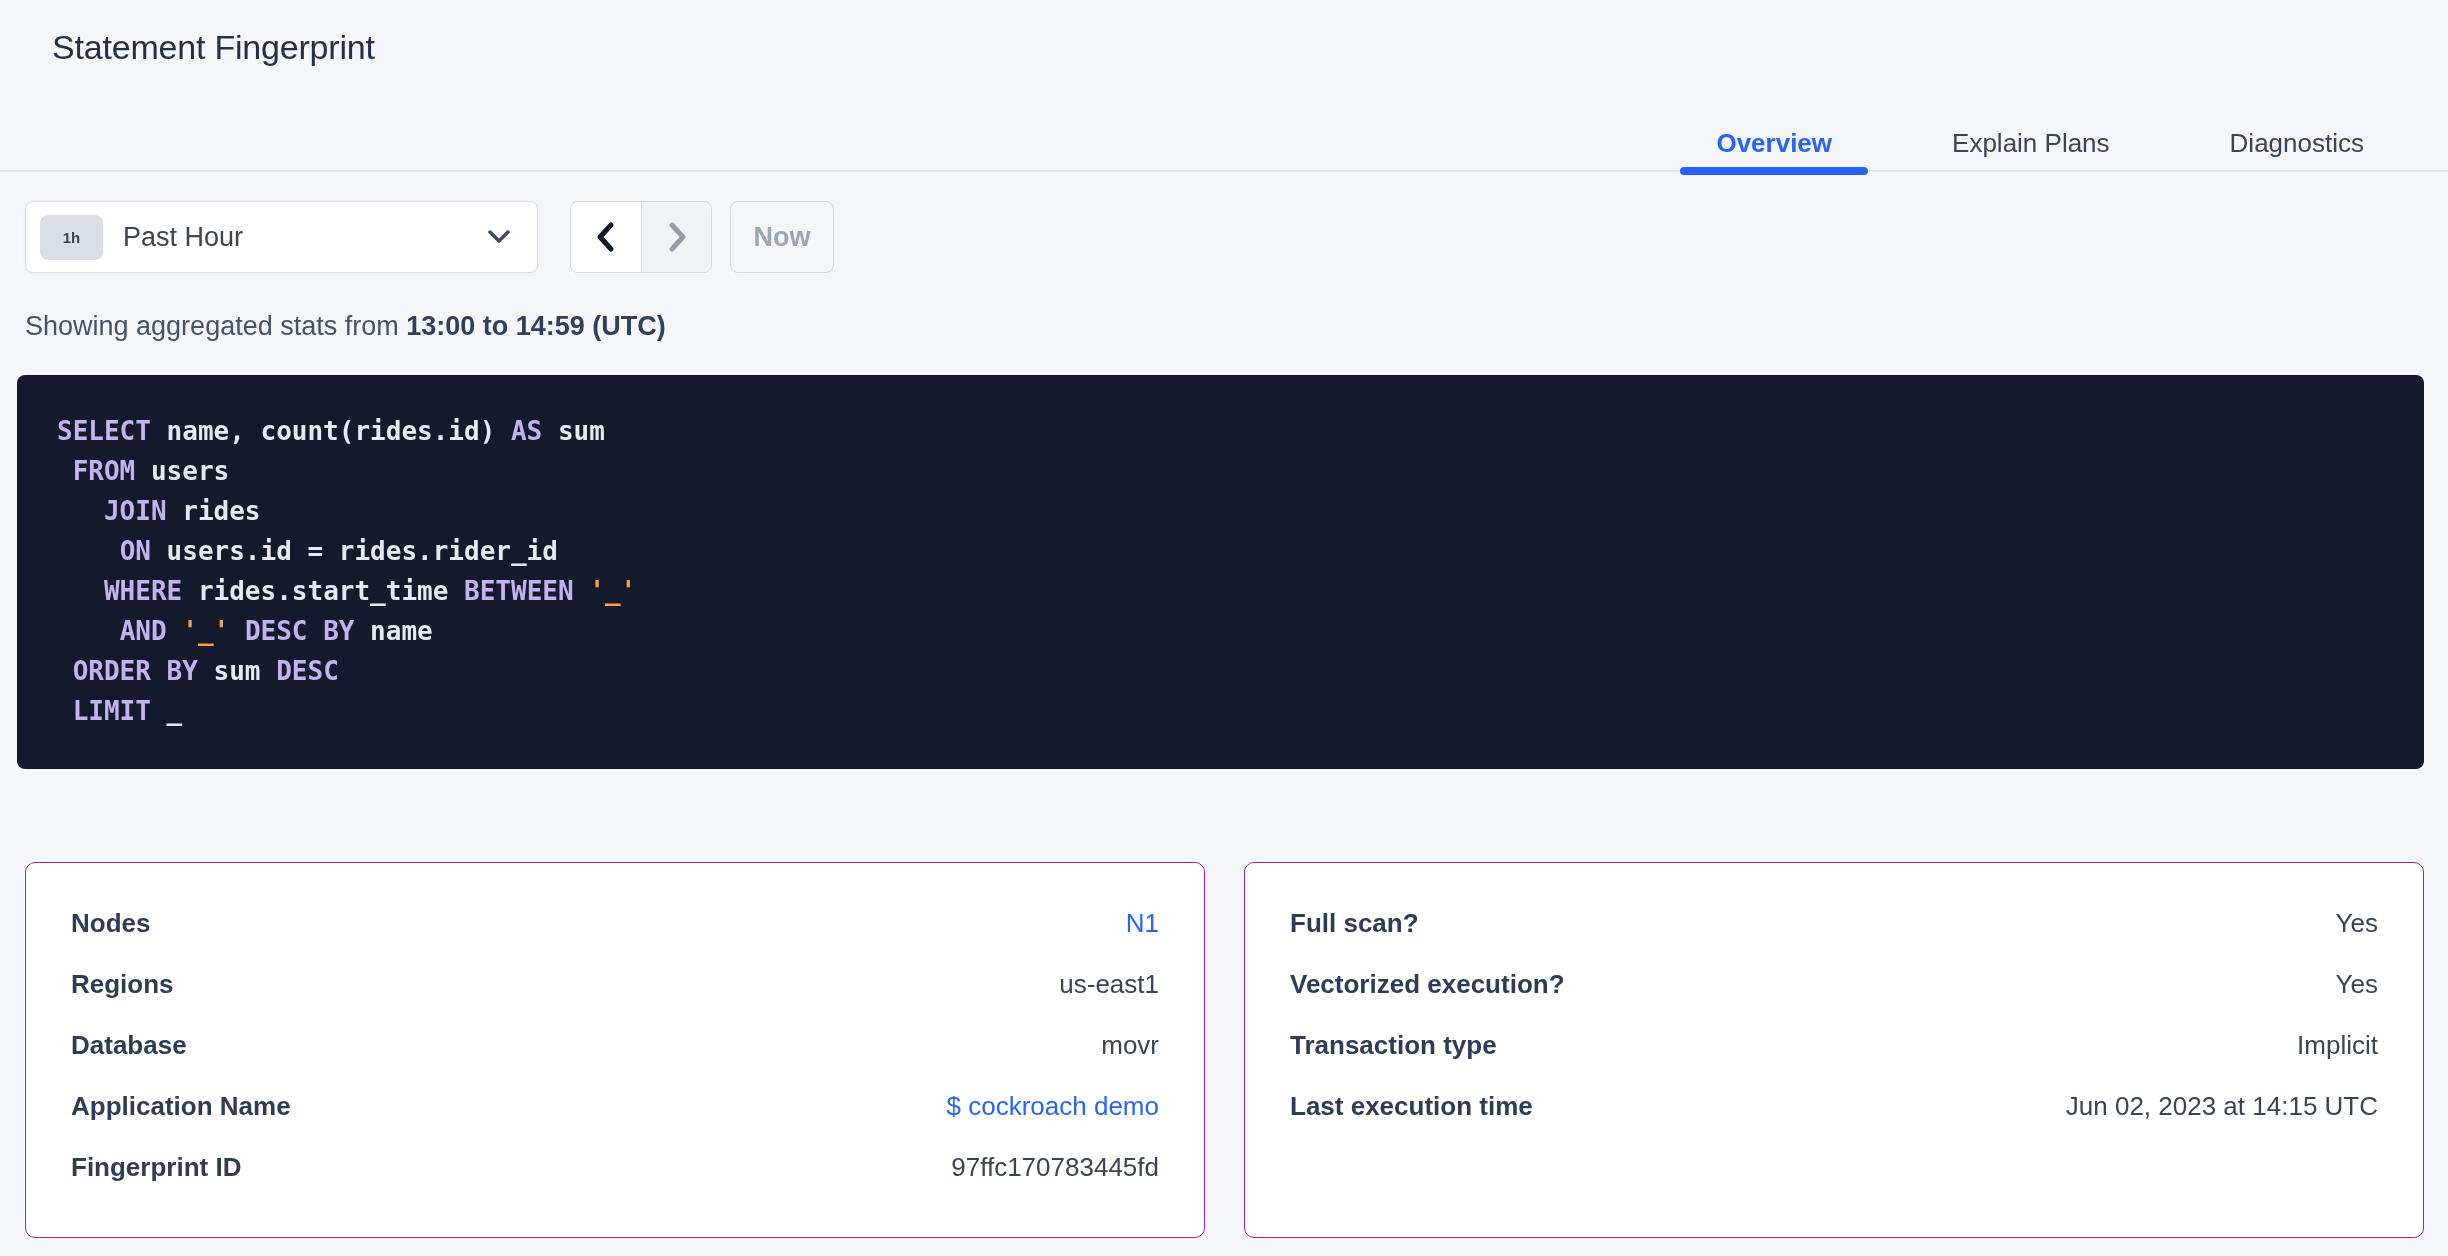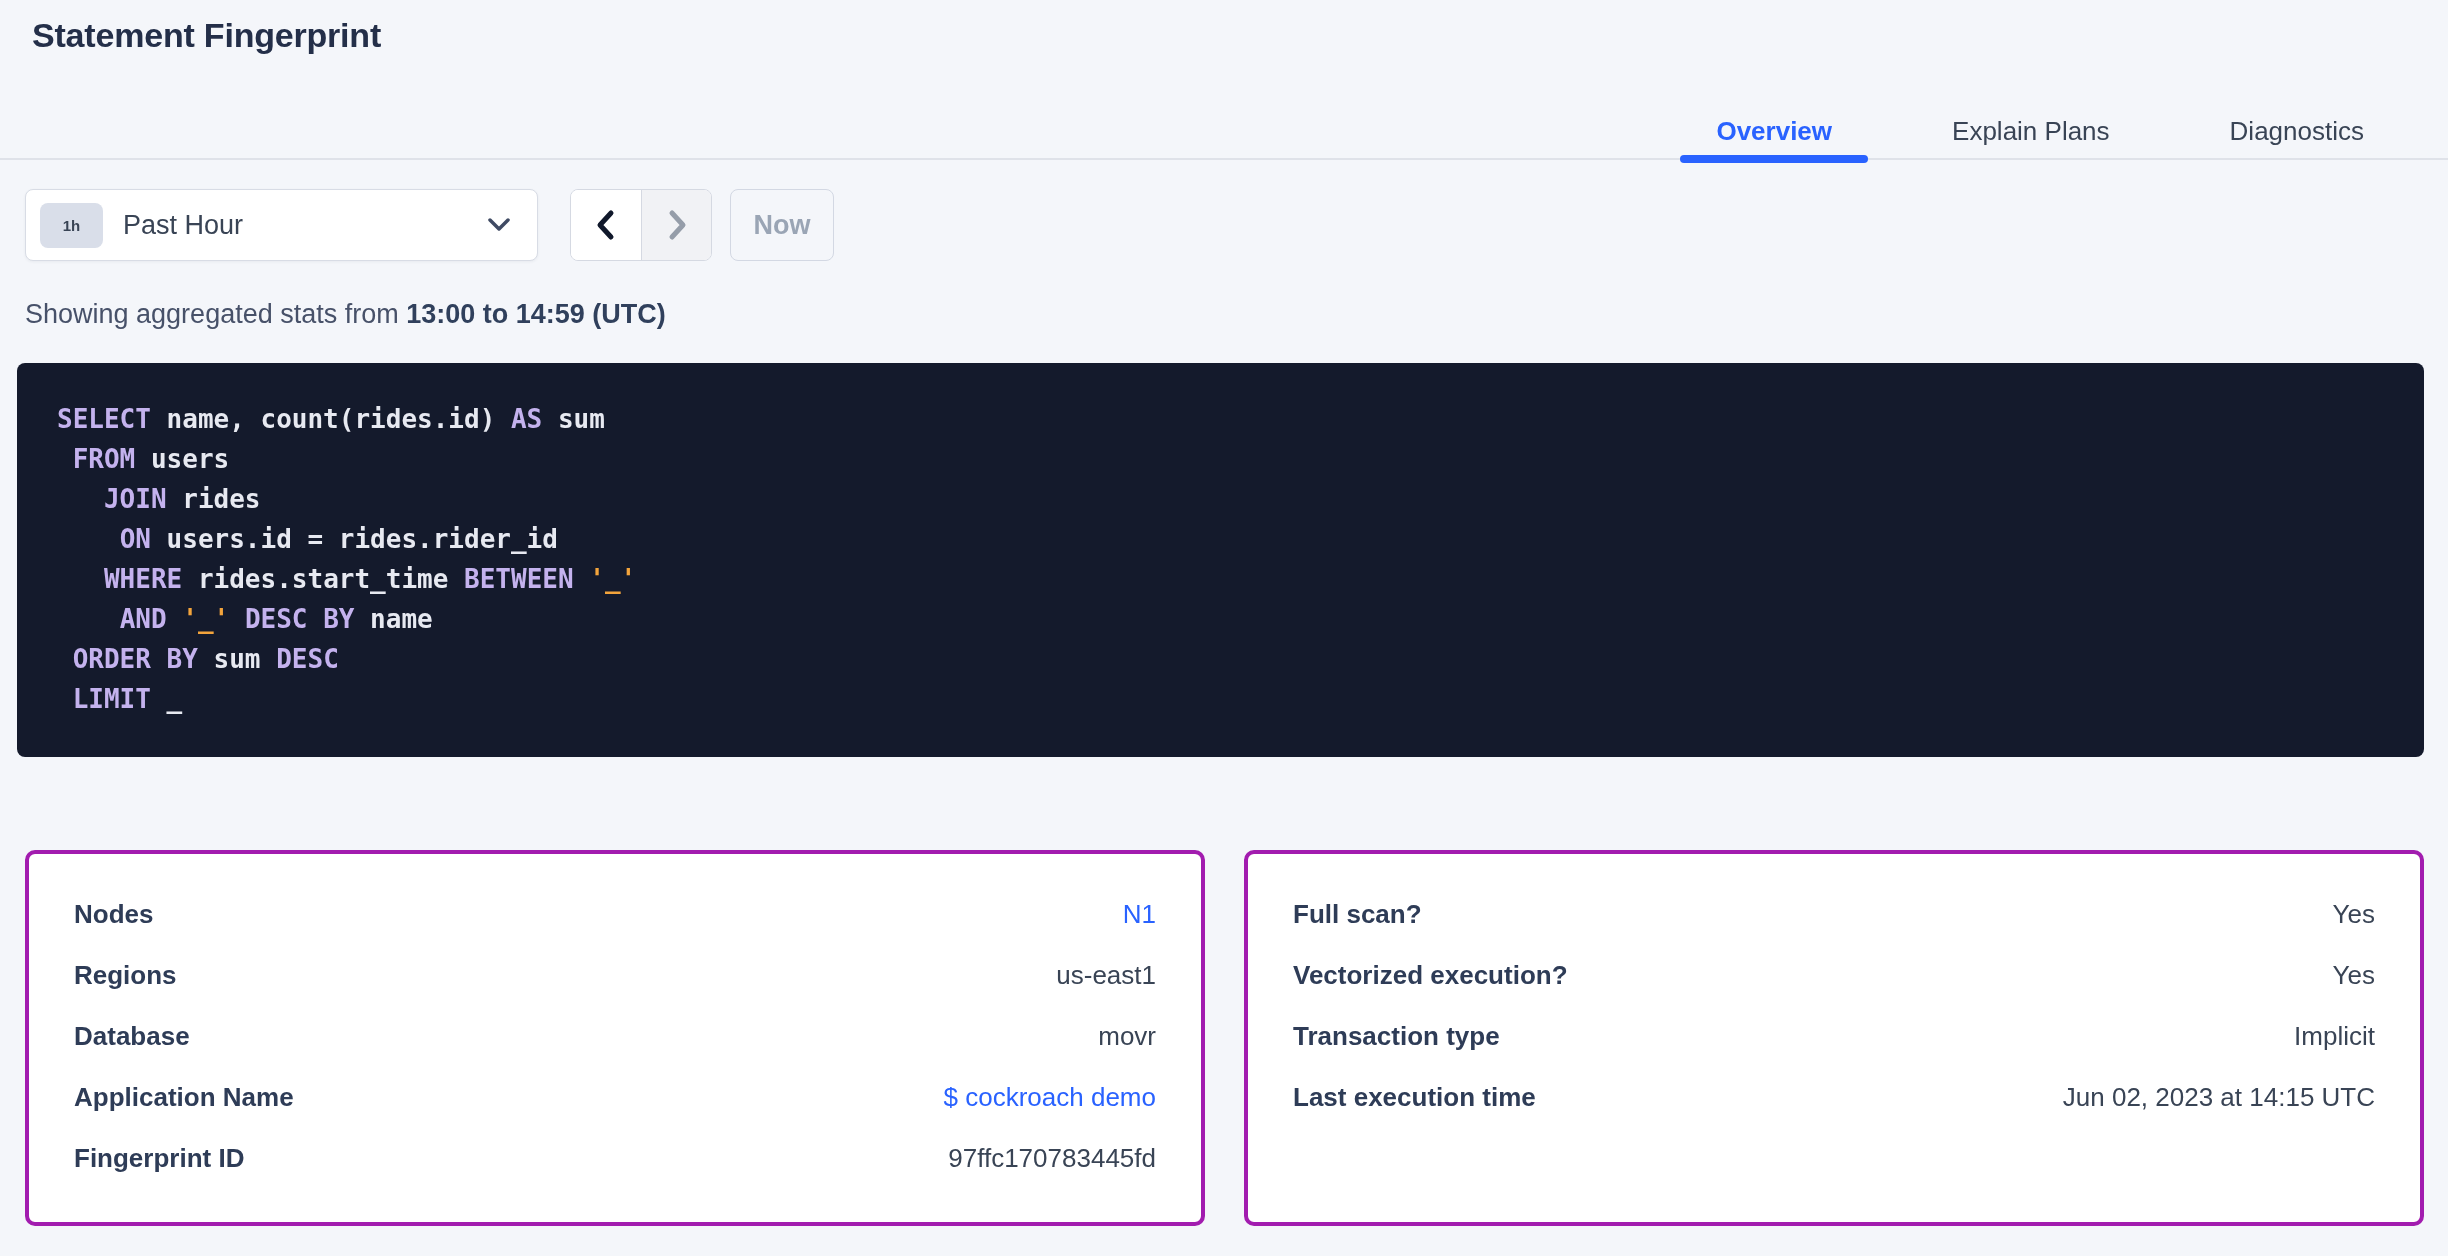--- a/index.html
+++ b/index.html
@@ -9,24 +9,24 @@
     width: 2448px;
     height: 1256px;
     background: #f4f6fa;
     font-family: "Liberation Sans", "DejaVu Sans", sans-serif;
     color: #394455;
     overflow: hidden;
   }
 
   
   .page-title {
-    margin: 0;
-    padding: 16px 0 0 32px;
+    margin: 12px;
+    padding: 16px 0 0 40px;
     font-size: 34px;
-    font-weight: 700;
+    font-weight: 400;
     color: #242f49;
     letter-spacing: -0.2px;
   }
 
   
   .tab-bar {
     position: relative;
     margin-top: 50px;
     padding-left: 20px;
     display: flex;
@@ -160,21 +160,21 @@
 
   
   .cards {
     display: flex;
     gap: 39px;
     margin: 93px 24px 0 25px;
   }
   .card {
     flex: 1;
     background: #ffffff;
-    border: 4px solid #a21caf;
+    border: 1px solid #a21caf;
     border-radius: 10px;
     padding: 30px 45px 40px 45px;
     box-sizing: border-box;
     height: 376px;
   }
   .card-row {
     display: flex;
     align-items: center;
     justify-content: space-between;
     height: 61px;

